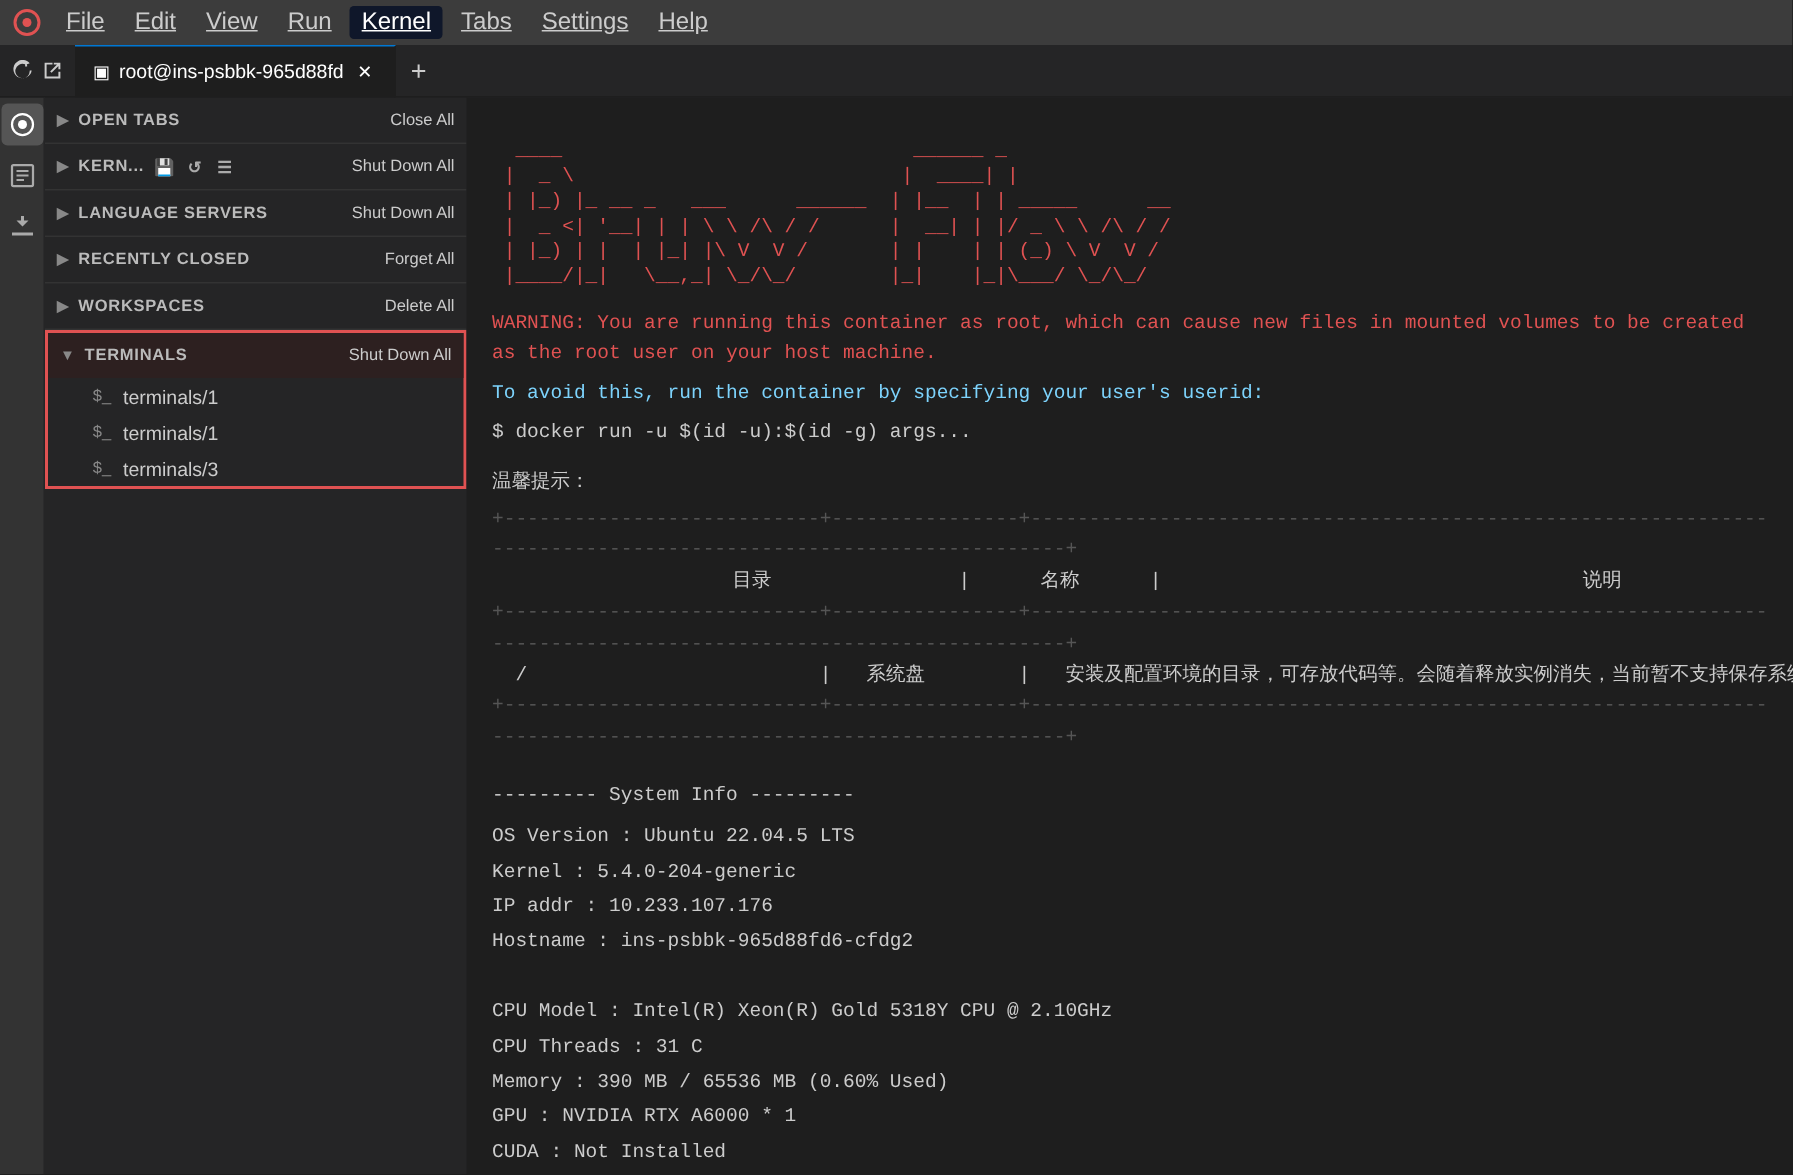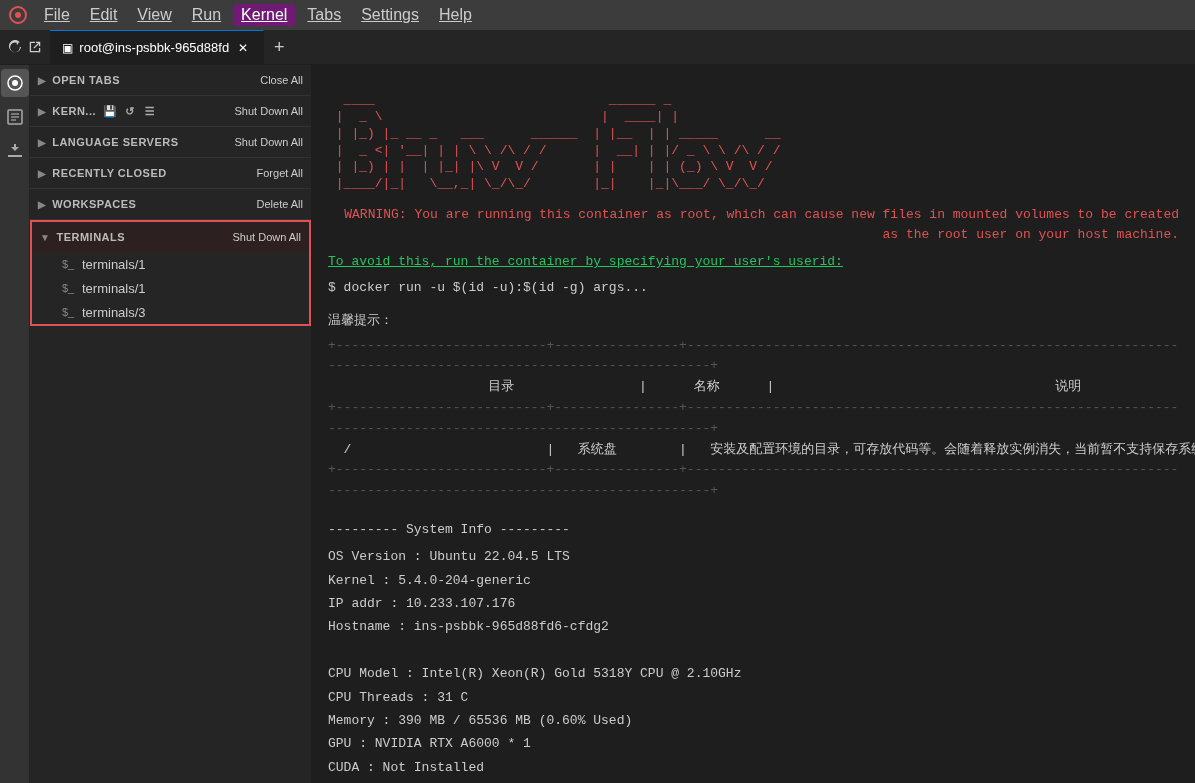--- a/index.html
+++ b/index.html
@@ -2,21 +2,21 @@
 <html><head>
   <meta charset="utf-8">
   <style>
     * { margin: 0; padding: 0; box-sizing: border-box; }
     body { font-family: -apple-system, BlinkMacSystemFont, 'Segoe UI', sans-serif; font-size: 13px; background: #1e1e1e; color: #ccc; display: flex; flex-direction: column; height: 783px; width: 1195px; overflow: hidden; }
 
     
     .menubar { display: flex; align-items: center; background: #3c3c3c; height: 30px; padding: 0 8px; gap: 4px; flex-shrink: 0; }
     .menubar-logo { width: 20px; height: 20px; margin-right: 4px; }
     .menubar-item { padding: 2px 8px; color: #ccc; font-size: 16px; cursor: pointer; border-radius: 3px; text-decoration: underline; }
-    .menubar-item.active { background: #701a75; color: white; text-align: right; }
+    .menubar-item.active { background: #0f172a; color: white; text-align: right; }
 
     
     .tabbar { display: flex; align-items: center; background: #252526; height: 35px; flex-shrink: 0; border-bottom: 1px solid #1e1e1e; }
     .tabbar-controls { display: flex; align-items: center; padding: 0 8px; gap: 6px; }
     .tabbar-controls svg { width: 14px; height: 14px; fill: #ccc; cursor: pointer; }
     .tab { display: flex; align-items: center; height: 35px; padding: 0 12px; background: #2d2d2d; color: #ccc; font-size: 13px; border-right: 1px solid #1e1e1e; cursor: pointer; gap: 6px; min-width: 160px; }
     .tab.active { background: #1e1e1e; color: #fff; border-top: 1px solid #0078d4; }
     .tab-close { width: 16px; height: 16px; display: flex; align-items: center; justify-content: center; border-radius: 3px; font-size: 12px; margin-left: auto; }
     .tab-add { width: 30px; height: 35px; display: flex; align-items: center; justify-content: center; cursor: pointer; color: #ccc; font-size: 18px; }
 
@@ -47,22 +47,22 @@
 
     
     .kern-controls { display: flex; align-items: center; gap: 4px; }
     .kern-icon { width: 16px; height: 16px; display: flex; align-items: center; justify-content: center; cursor: pointer; color: #aaa; }
 
     
     .terminal-content { flex: 1; background: #1e1e1e; overflow-y: auto; padding: 10px 16px; font-family: 'Courier New', Courier, monospace; font-size: 13px; color: #ccc; }
 
     .ascii-art { color: #e05252; font-size: 13px; line-height: 1.3; margin-bottom: 12px; white-space: pre; }
 
-    .warning-text { color: #e05252; margin-bottom: 8px; line-height: 1.5; text-align: right; }
-    .info-text { color: #22c55e; margin-bottom: 8px; line-height: 1.5; text-decoration: underline; }
+    .warning-text { color: #e05252; margin-bottom: 8px; line-height: 1.5; }
+    .info-text { color: #7dd3fc; margin-bottom: 8px; line-height: 1.5; }
     .command-text { color: #ccc; margin-bottom: 16px; }
 
     .tips-section { color: #ccc; line-height: 1.6; }
     .tips-title { margin-bottom: 4px; }
 
     .system-info { margin-top: 16px; color: #ccc; line-height: 1.8; }
     .section-header-text { margin-bottom: 4px; }
   </style>
 </head>
 <body>

